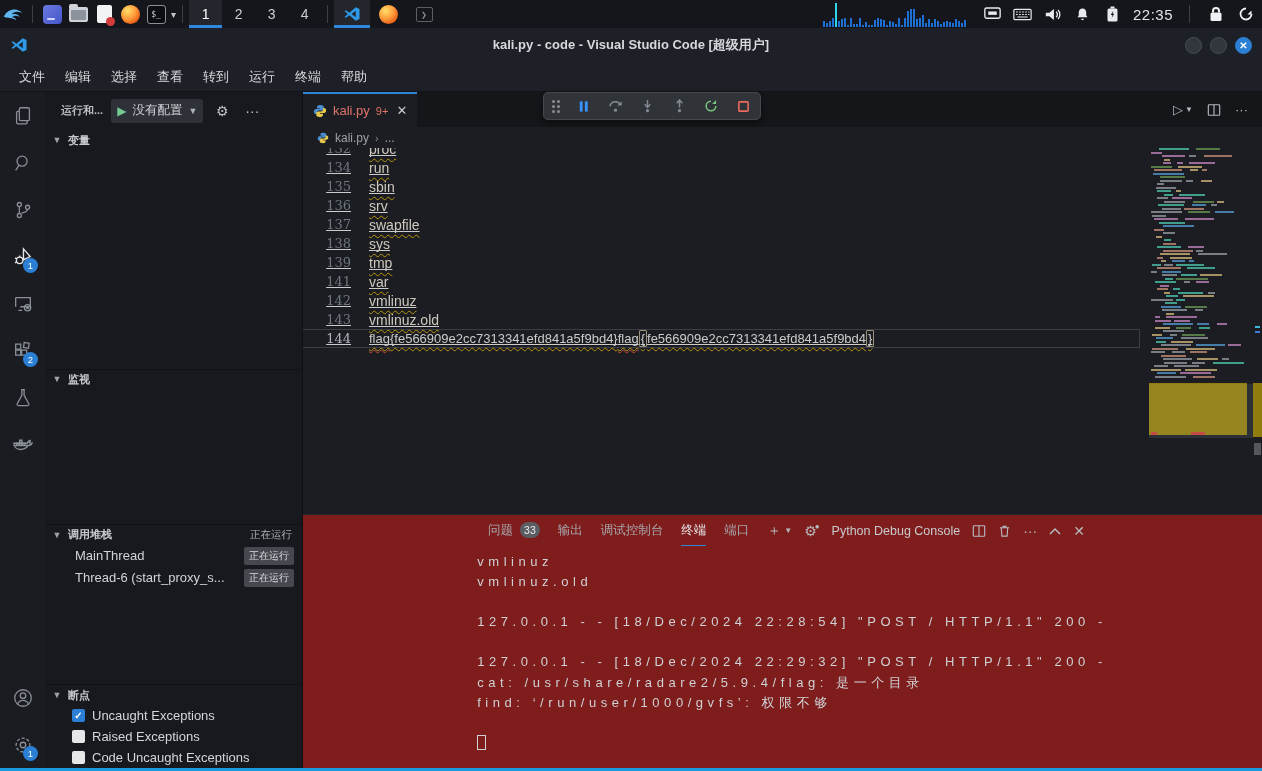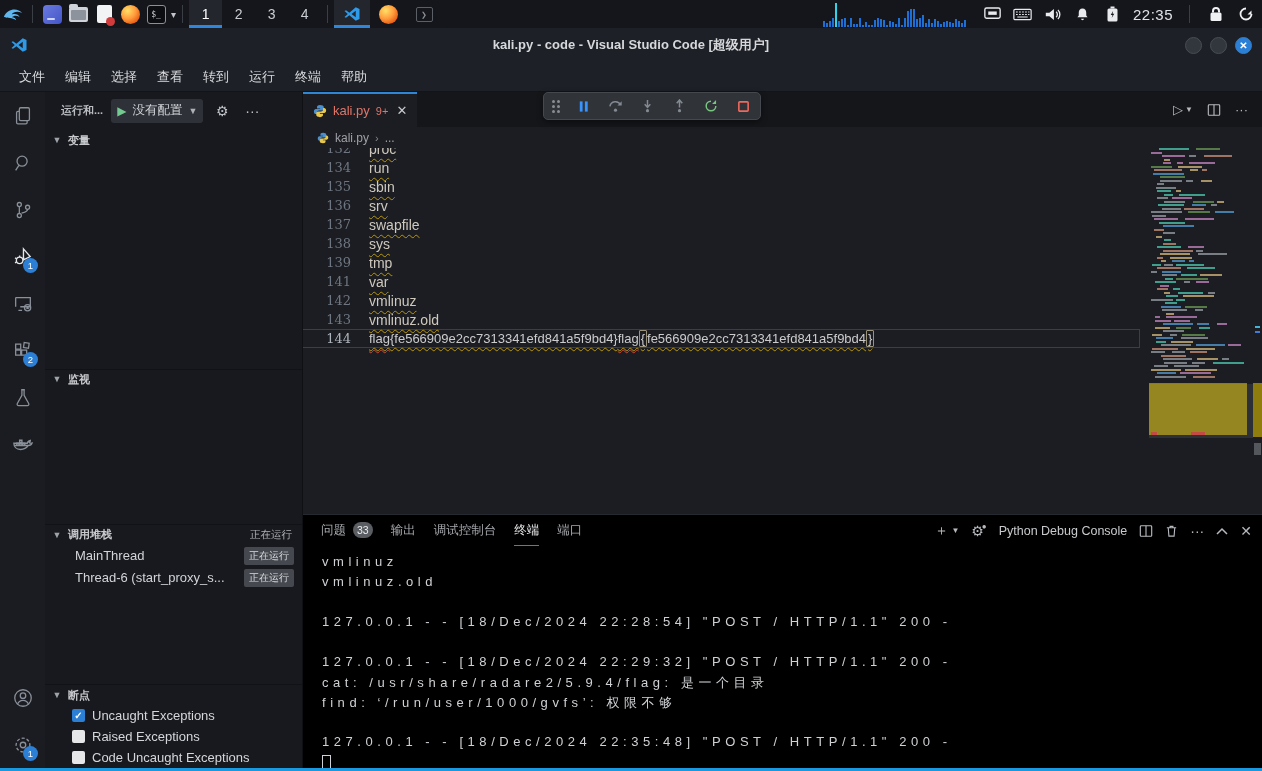--- a/index.html
+++ b/index.html
@@ -90,21 +90,21 @@
   .editor-actions{margin-left:auto;display:flex;align-items:center;gap:14px;padding-right:14px;color:#b6b9be;}
   .ea{cursor:pointer;font-size:13px;display:flex;align-items:center;gap:2px;}
   .dbg-toolbar{position:absolute;left:240px;top:0;height:28px;background:#303338;border:1px solid #45484e;border-radius:5px;display:flex;align-items:center;padding:0 8px;gap:14px;box-shadow:0 2px 6px rgba(0,0,0,.45);z-index:5;}
   .dbg-btn{cursor:pointer;display:flex;align-items:center;justify-content:center;width:18px;height:18px;}
   .grip{display:grid;grid-template-columns:3px 3px;grid-gap:2px;cursor:grab;}
   .grip i{width:3px;height:3px;background:#8a8d93;border-radius:50%;}
   .breadcrumb{height:21px;display:flex;align-items:center;gap:6px;padding-left:14px;background:#1b1d22;color:#9da0a6;font-size:12px;flex-shrink:0;}
   .bc-sep{font-size:11px;color:#85888e;}
 
   
-  .code-area{height:367px;background:#1b1d22;position:relative;overflow:hidden;flex-shrink:0;border-bottom:1px solid #26292f;}
+  .code-area{height:367px;background:#1b1d22;position:relative;overflow:hidden;flex-shrink:0;border-bottom:1px solid #26292f;text-decoration:underline;}
   .code-lines{margin-top:-9px;font-family:"DejaVu Serif",serif;font-size:14px;color:#cfc9bd;}
   .code-row{height:19px;display:flex;align-items:center;}
   .gutter{width:48px;text-align:right;color:#6e7681;font-size:13px;flex-shrink:0;font-family:"DejaVu Serif",serif;}
   .code-text{margin-left:18px;white-space:pre;text-decoration:underline wavy #b8960a 1px;text-underline-offset:4px;text-decoration-skip-ink:none;}
   .code-row.current{border:1px solid #3a3e45;border-left:none;margin-right:122px;}
   .flagword{text-decoration:underline wavy #c4493f 1px;text-underline-offset:6px;text-decoration-skip-ink:none;}
   .bracket-box{border:1px solid #9a927a;padding:0 1px;border-radius:1px;}
   
   .minimap{position:absolute;top:0;right:9px;width:104px;height:300px;cursor:pointer;overflow:hidden;}
   .mm-row{height:2px;margin-bottom:1.5px;white-space:nowrap;overflow:hidden;}
@@ -112,21 +112,21 @@
   .mm-yellow{position:absolute;left:0;top:235px;width:98px;height:52px;background:#8f7d0e;}
   .mm-yellow i{position:absolute;background:#c23b33;height:3px;}
   .mm-viewport{position:absolute;left:0;top:236px;width:104px;height:54px;background:rgba(210,215,220,.10);}
   .scrollbar{position:absolute;top:0;right:0;width:9px;height:367px;}
   .sb-thumb{position:absolute;top:295px;right:1px;width:7px;height:12px;background:#54575c;cursor:grab;}
   .ruler-yellow{position:absolute;right:0;top:235px;width:9px;height:54px;background:#8f7d0e;}
   .ruler-cyan{position:absolute;right:2px;top:178px;width:5px;height:2px;background:#3fb6d8;}
   .ruler-cyan2{position:absolute;right:2px;top:183px;width:5px;height:2px;background:#3f7bd8;}
 
   
-  .panel{flex:1;background:#000000;display:flex;flex-direction:column;min-height:0;}
+  .panel{flex:1;background:#7f1d1d;display:flex;flex-direction:column;min-height:0;align-items:center;}
   .panel-head{height:31px;display:flex;align-items:center;padding:0 10px 0 18px;gap:18px;flex-shrink:0;}
   .ptab{display:flex;align-items:center;gap:7px;height:31px;color:#a6a8ad;font-size:12.5px;cursor:pointer;border-bottom:1.5px solid transparent;text-transform:none;}
   .ptab.active{color:#e8e9eb;border-bottom-color:#2e86d8;}
   .ptab .badge{background:#5a5d62;color:#eceef0;border-radius:9px;min-width:18px;height:16px;line-height:16px;text-align:center;font-size:10.5px;padding:0 4px;}
   .ptab .badge:empty{display:none;}
   .panel-actions{margin-left:auto;display:flex;align-items:center;gap:12px;color:#b6b9be;}
   .pa{cursor:pointer;display:flex;align-items:center;gap:3px;font-size:14px;}
   .pa-label{font-size:12.5px;color:#c8cacd;cursor:pointer;}
   .terminal{flex:1;overflow:hidden;padding:8px 0 0 19px;font-family:"DejaVu Sans Mono",monospace;font-size:13px;color:#cfd1d4;letter-spacing:.35em;}
   .term-line{height:20px;white-space:pre;}
@@ -707,21 +707,20 @@
 
           <div class="term-line">vmlinuz</div>
               <div class="term-line">vmlinuz.old</div>
               <div class="term-line"></div>
               <div class="term-line">127.0.0.1 - - [18/Dec/2024 22:28:54] "POST / HTTP/1.1" 200 -</div>
               <div class="term-line"></div>
               <div class="term-line">127.0.0.1 - - [18/Dec/2024 22:29:32] "POST / HTTP/1.1" 200 -</div>
               <div class="term-line">cat: /usr/share/radare2/5.9.4/flag: 是一个目录</div>
               <div class="term-line">find: ‘/run/user/1000/gvfs’: 权限不够</div>
               <div class="term-line"></div>
-              <div class="term-line">127.0.0.1 - - [18/Dec/2024 22:35:48] "POST / HTTP/1.1" 200 -</div>
             </div>
           <div class="term-line"><span class="term-cursor"></span></div>
         </div>
       </div>
 
     </div>
   </div>
 
   <div class="status-strip"></div>
 </div>

